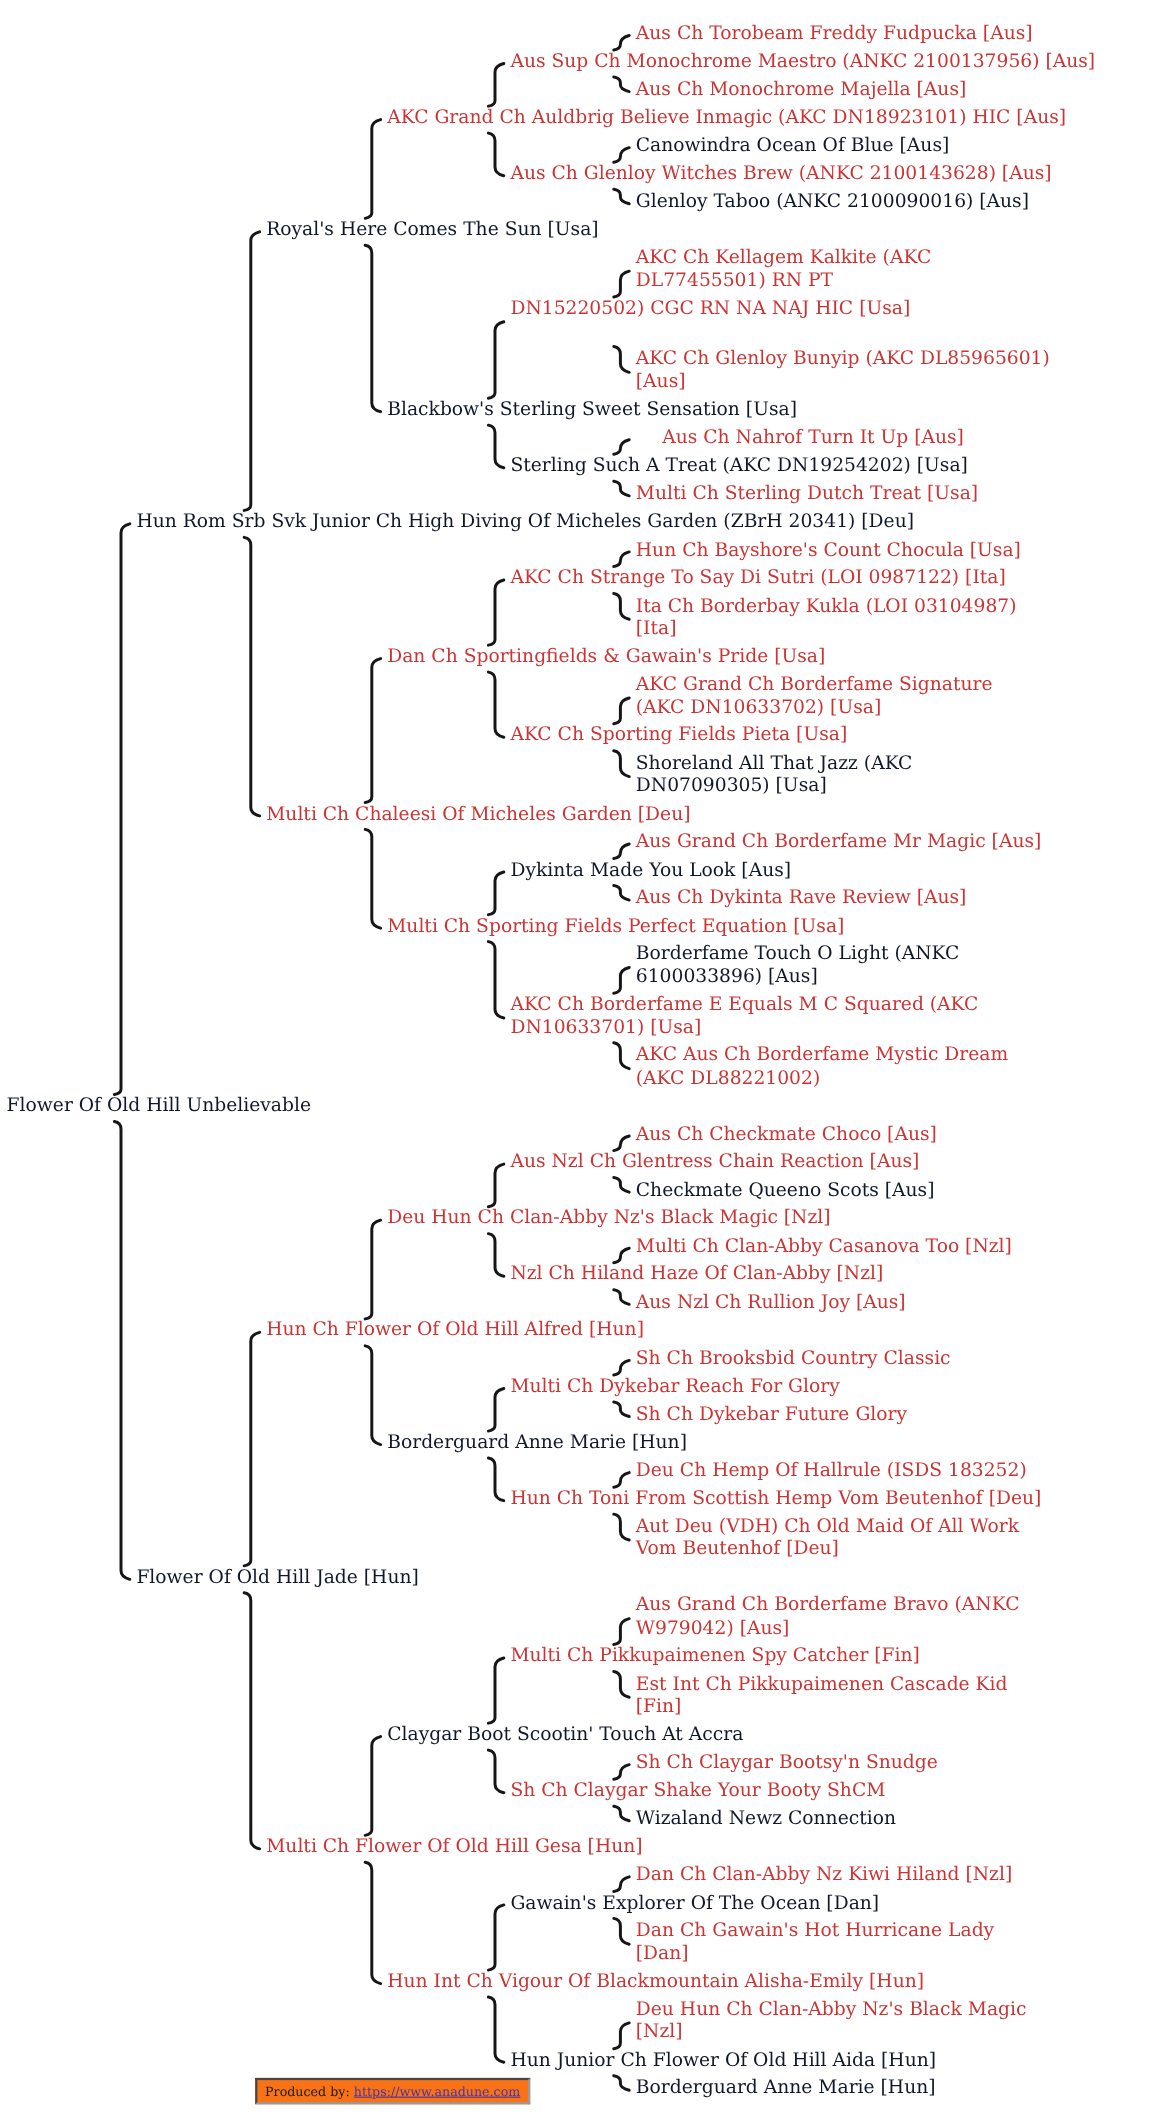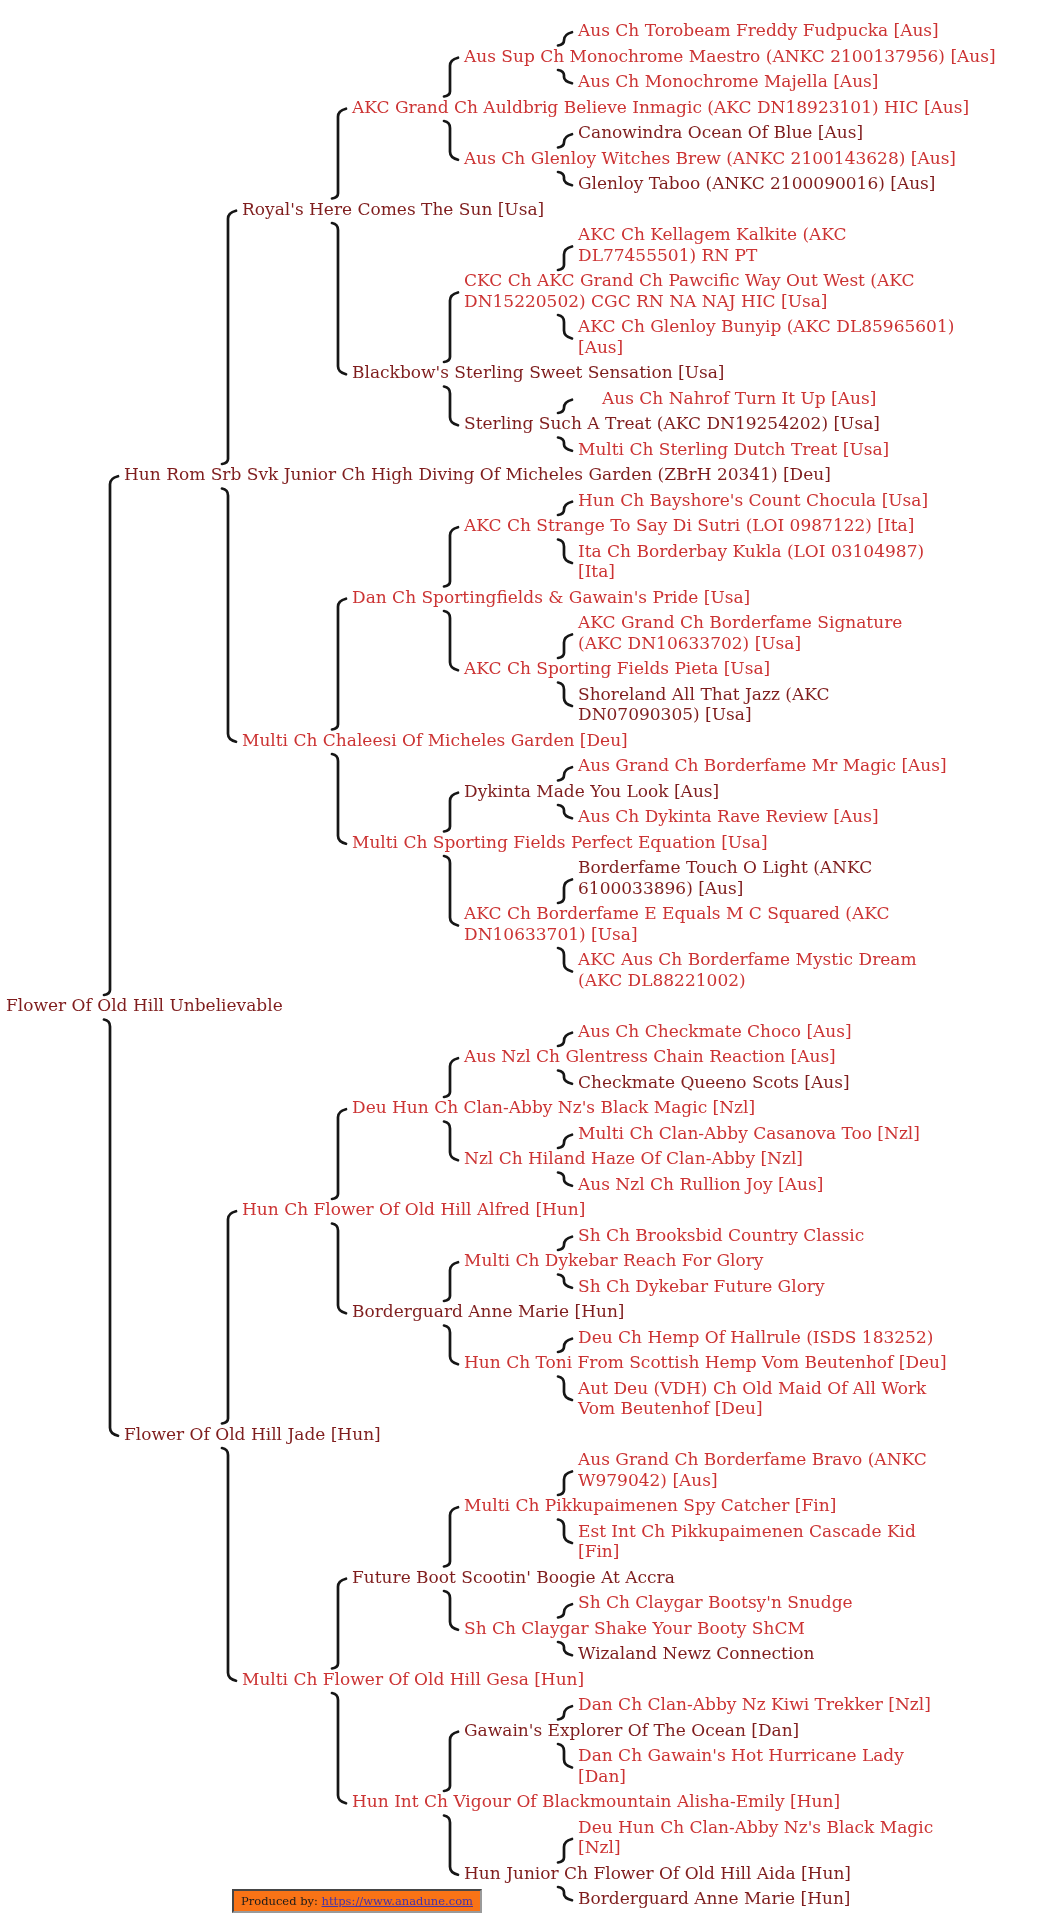--- a/index.html
+++ b/index.html
@@ -3,21 +3,21 @@
 <meta charset="utf-8">
 <style>
   html,body{margin:0;padding:0;background:#ffffff;}
   #canvas{
     position:relative;width:1056px;height:1920px;overflow:hidden;background:#ffffff;
     font-family:"DejaVu Serif","Liberation Serif",serif;
   }
   #braces{position:absolute;left:0;top:0;width:1056px;height:1920px;pointer-events:none;}
   .node{position:absolute;}
   .ln{white-space:nowrap;font-size:17px;line-height:20.5px;}
-  .black .ln{color:#7f1d1d;}
+  .black .ln{color:#0f172a;}
   .red .ln{color:#cc3333;}
   path.brace{stroke:#161616;stroke-width:2.7;fill:none;stroke-linecap:round;}
   #footer-box{
     position:absolute;left:232px;top:1889px;
     border:2px inset #9a9a9a;background:#f97316;
     padding:3px 7px;font-size:11.5px;line-height:14px;white-space:nowrap;color:#1b1b1b;
   }
   #footer-box a{color:#4433aa;text-decoration:underline;cursor:pointer;}
 </style>
 </head>
@@ -173,21 +173,20 @@
         <div class="ln">Glenloy Taboo (ANKC 2100090016) [Aus]</div>
       </div>
       <div class="node black" style="left: 242px; top: 198.5px;">
         <div class="ln">Royal's Here Comes The Sun [Usa]</div>
       </div>
       <div class="node red" style="left: 578px; top: 224px;">
         <div class="ln">AKC Ch Kellagem Kalkite (AKC</div>
         <div class="ln">DL77455501) RN PT</div>
       </div>
       <div class="node red" style="left: 464px; top: 270px;">
-        <div class="ln">CKC Ch AKC Grand Ch Pawcific Way Out West (AKC</div>
         <div class="ln">DN15220502) CGC RN NA NAJ HIC [Usa]</div>
       </div>
       <div class="node red" style="left: 578px; top: 316px;">
         <div class="ln">AKC Ch Glenloy Bunyip (AKC DL85965601)</div>
         <div class="ln">[Aus]</div>
       </div>
       <div class="node black" style="left: 352px; top: 362px;">
         <div class="ln">Blackbow's Sterling Sweet Sensation [Usa]</div>
       </div>
       <div class="node red" style="left: 602px; top: 387.5px;">
@@ -310,36 +309,36 @@
         <div class="ln">W979042) [Aus]</div>
       </div>
       <div class="node red" style="left: 464px; top: 1495px;">
         <div class="ln">Multi Ch Pikkupaimenen Spy Catcher [Fin]</div>
       </div>
       <div class="node red" style="left: 578px; top: 1520.5px;">
         <div class="ln">Est Int Ch Pikkupaimenen Cascade Kid</div>
         <div class="ln">[Fin]</div>
       </div>
       <div class="node black" style="left: 352px; top: 1566.5px;">
-        <div class="ln">Future Boot Scootin' Boogie At Accra</div>
+        <div class="ln">Claygar Boot Scootin' Touch At Accra</div>
       </div>
       <div class="node red" style="left: 578px; top: 1592px;">
         <div class="ln">Sh Ch Claygar Bootsy'n Snudge</div>
       </div>
       <div class="node red" style="left: 464px; top: 1617.5px;">
         <div class="ln">Sh Ch Claygar Shake Your Booty ShCM</div>
       </div>
       <div class="node black" style="left: 578px; top: 1643px;">
         <div class="ln">Wizaland Newz Connection</div>
       </div>
       <div class="node red" style="left: 242px; top: 1668.5px;">
         <div class="ln">Multi Ch Flower Of Old Hill Gesa [Hun]</div>
       </div>
       <div class="node red" style="left: 578px; top: 1694px;">
-        <div class="ln">Dan Ch Clan-Abby Nz Kiwi Trekker [Nzl]</div>
+        <div class="ln">Dan Ch Clan-Abby Nz Kiwi Hiland [Nzl]</div>
       </div>
       <div class="node black" style="left: 464px; top: 1719.5px;">
         <div class="ln">Gawain's Explorer Of The Ocean [Dan]</div>
       </div>
       <div class="node red" style="left: 578px; top: 1745px;">
         <div class="ln">Dan Ch Gawain's Hot Hurricane Lady</div>
         <div class="ln">[Dan]</div>
       </div>
       <div class="node red" style="left: 352px; top: 1791px;">
         <div class="ln">Hun Int Ch Vigour Of Blackmountain Alisha-Emily [Hun]</div>

